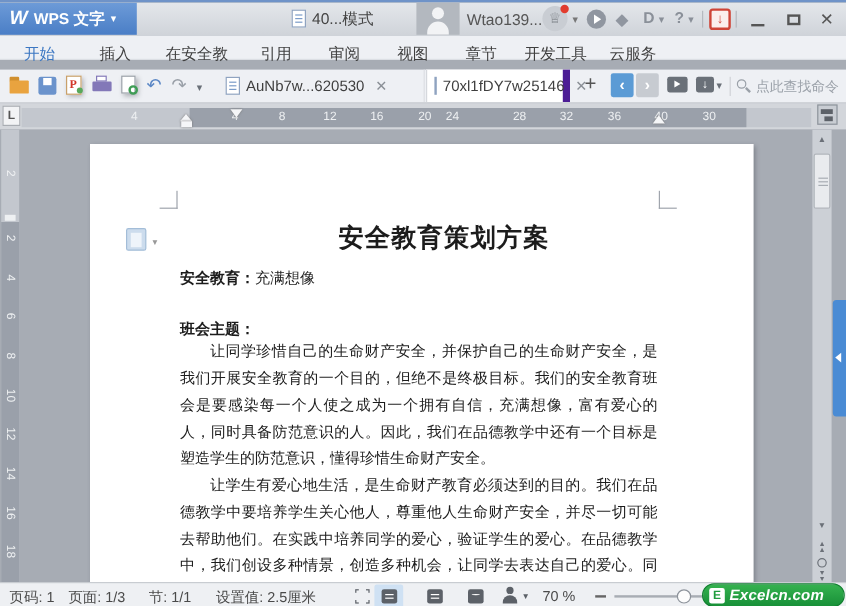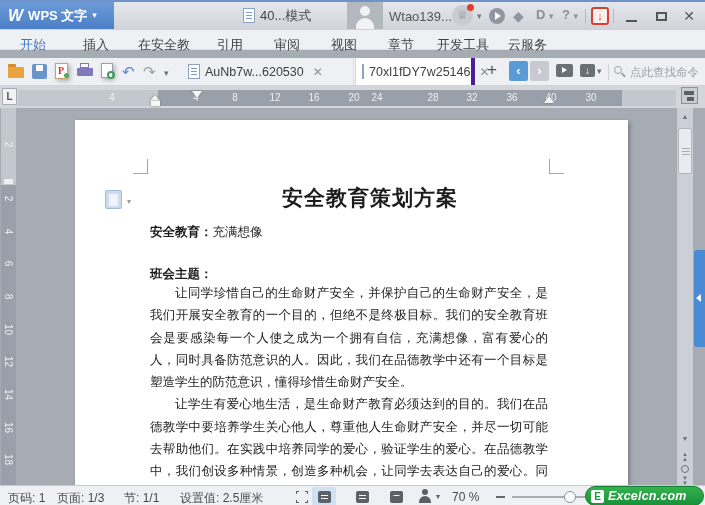--- a/index.html
+++ b/index.html
@@ -67,21 +67,21 @@
   .printer i.bodyp{position:absolute;left:1px;top:5px;width:16px;height:8px;background:#8378b8;border-radius:1px;}
   .preview{left:99px;} .preview i.page{position:absolute;left:2px;top:0;width:12px;height:15px;background:#fff;border:1px solid #9aa0a8;}
   .preview i.mag{position:absolute;left:8px;top:8px;width:8px;height:8px;border:2px solid #3f9d55;border-radius:50%;}
   .undo{left:122px;color:#5b87c5;font-size:15px;line-height:18px;}
   .redo{left:143px;color:#9aa0a8;font-size:15px;line-height:18px;}
   .tb-dd{left:164px;color:#6a7078;font-size:9px;line-height:20px;}
   .doc-tab{position:absolute;top:0;height:27px;display:flex;align-items:center;gap:5px;
            font-size:12.5px;color:#3f3f3f;padding:0 6px;}
   .doc-tab .x{color:#8a8f96;font-size:12px;margin-left:4px;}
   .tab1{left:182px;width:172px;border-right:1px solid #dcdfe4;}
-  .tab2{left:355px;width:120px;background:#fff;border-left:1px solid #d5d8dd;border-right:4px solid #4c1d95;text-align:right;}
+  .tab2{left:355px;width:120px;background:#fff;border-left:1px solid #d5d8dd;border-right:6px solid #4c1d95;text-align:right;}
   .new-tab{position:absolute;left:487px;top:2px;font-size:17px;color:#555;}
   .nav-btn{position:absolute;top:3px;width:19px;height:20px;border-radius:2px;color:#fff;
            font-size:13px;font-weight:bold;text-align:center;line-height:19px;}
   .nav-back{left:509px;background:#5b9bd5;} .nav-fwd{left:530px;background:#c7cbd1;}
   .tool-a{position:absolute;left:556px;top:6px;width:17px;height:13px;background:#6a7078;border-radius:2px;}
   .tool-a i{position:absolute;left:6px;top:3px;width:0;height:0;border-left:5px solid #fff;
             border-top:3.5px solid transparent;border-bottom:3.5px solid transparent;}
   .tool-b{position:absolute;left:580px;top:6px;width:15px;height:13px;background:#6a7078;border-radius:2px;
           color:#fff;font-size:10px;text-align:center;line-height:13px;}
   .tb-dd2{position:absolute;left:597px;top:9px;color:#6a7078;font-size:9px;}

